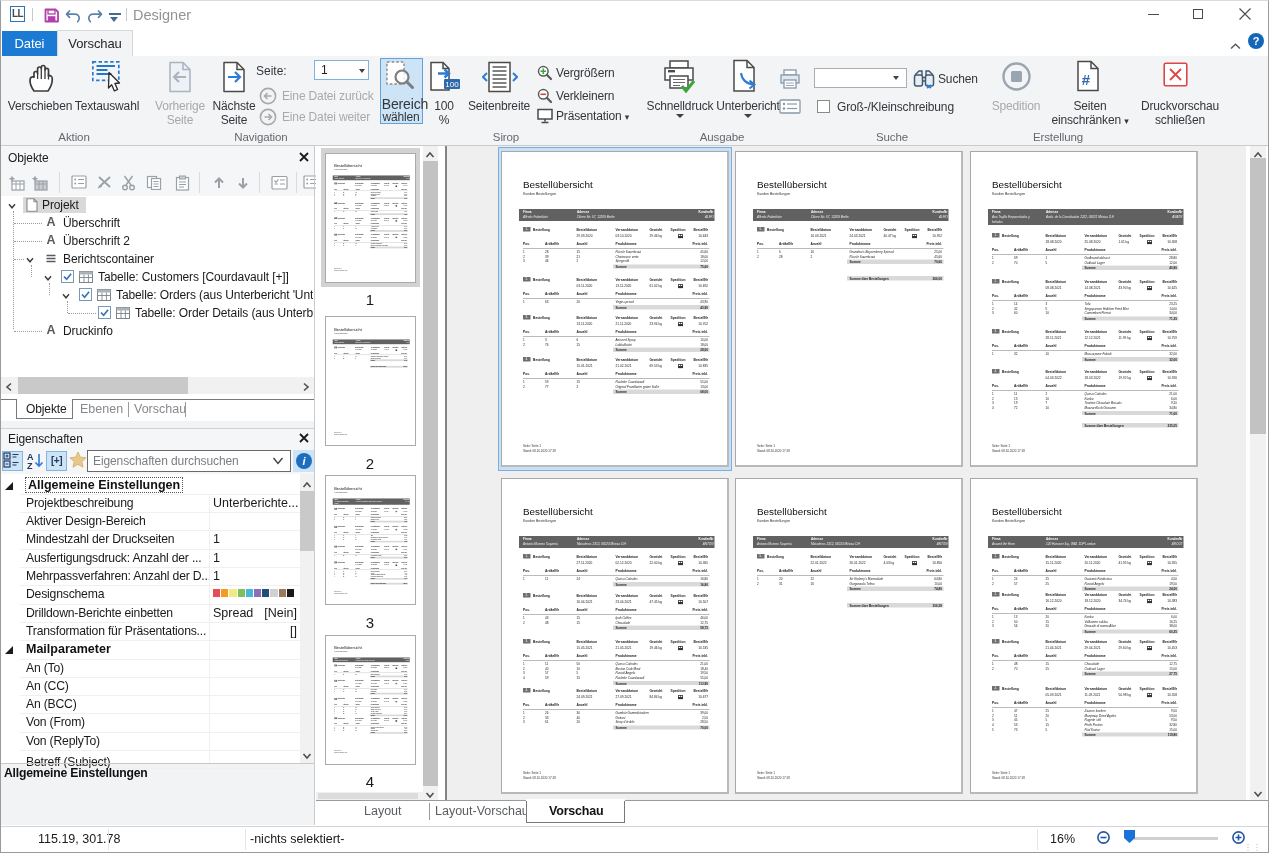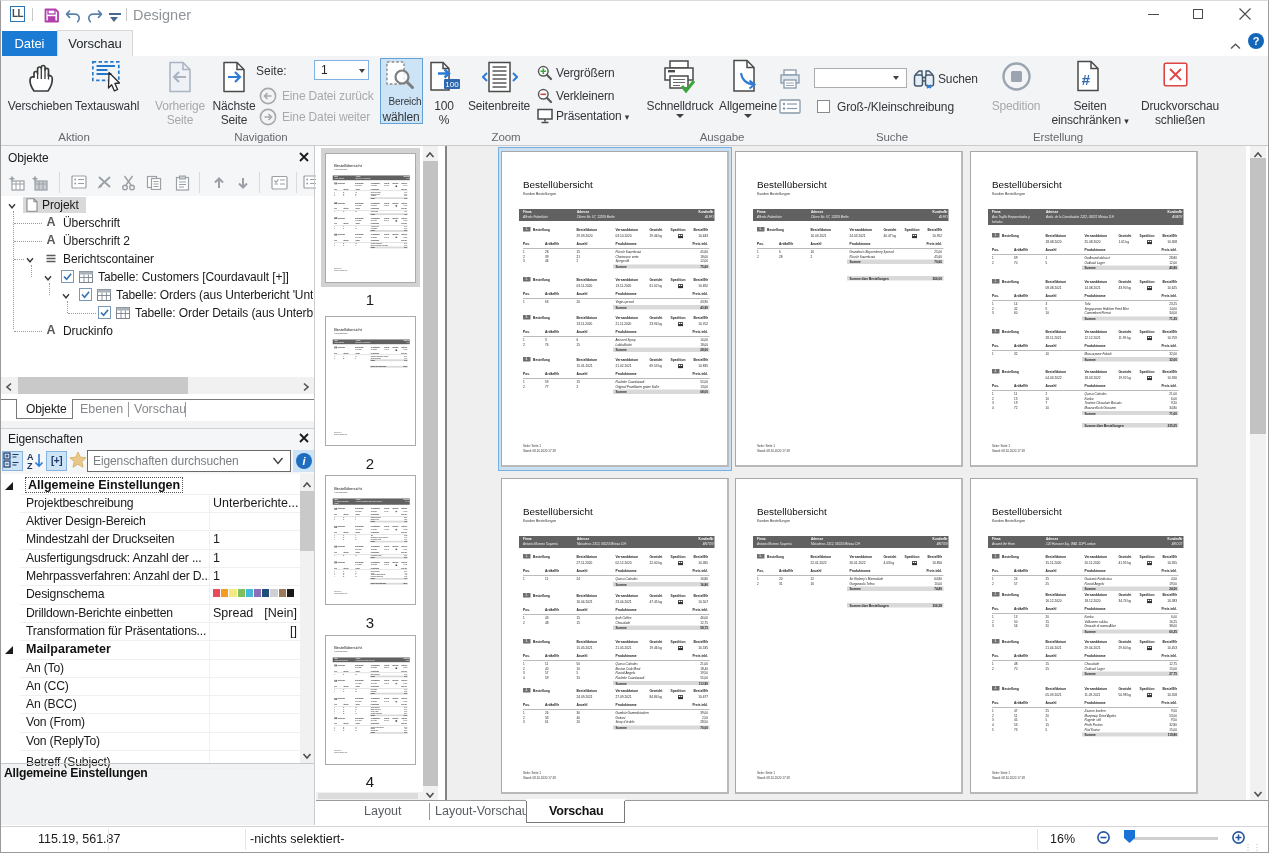--- a/index.html
+++ b/index.html
@@ -46,21 +46,21 @@
 <div class="a" style="left:1248px;top:33px;width:16px;height:16px;border-radius:50%;background:#1467b8;color:#fff;font-weight:bold;font-size:11px;line-height:16px;text-align:center;">?</div>
 <div class="vsep" style="left:147px;top:59px;width:1px;height:84px;"></div>
 <div class="vsep" style="left:375px;top:59px;width:1px;height:84px;"></div>
 <div class="vsep" style="left:637px;top:59px;width:1px;height:84px;"></div>
 <div class="vsep" style="left:806px;top:59px;width:1px;height:84px;"></div>
 <div class="vsep" style="left:979px;top:59px;width:1px;height:84px;"></div>
 <div class="vsep" style="left:1138px;top:59px;width:1px;height:84px;"></div>
 <div class="vsep" style="left:1257px;top:59px;width:1px;height:84px;"></div>
 <div class="a" style="left:14px;top:130px;width:120px;height:13px;text-align:center;"><span class="glbl">Aktion</span></div>
 <div class="a" style="left:201px;top:130px;width:120px;height:13px;text-align:center;"><span class="glbl">Navigation</span></div>
-<div class="a" style="left:446px;top:130px;width:120px;height:13px;text-align:center;"><span class="glbl">Zoom</span></div>
+<div class="a" style="left:446px;top:130px;width:120px;height:13px;text-align:center;"><span class="glbl">Sirop</span></div>
 <div class="a" style="left:662px;top:130px;width:120px;height:13px;text-align:center;"><span class="glbl">Ausgabe</span></div>
 <div class="a" style="left:832px;top:130px;width:120px;height:13px;text-align:center;"><span class="glbl">Suche</span></div>
 <div class="a" style="left:998px;top:130px;width:120px;height:13px;text-align:center;"><span class="glbl">Erstellung</span></div>
 <div class="a" style="left:26px;top:61px;width:30px;height:32px;font-size:0;"><svg width="30" height="32" viewBox="0 0 30 32">
       <path d="M8,30 C5.5,26.5 4,22.5 4,19.5 C4,16.5 6,15 8,16.2 L8,12.5 C8,9.8 11.6,9.8 11.6,12.5 L11.6,8 C11.6,5.3 15.3,5.3 15.3,8 L15.3,6.5 C15.3,3.8 19,3.8 19,6.5 L19,9 C19,6.8 22.5,6.8 22.5,9 L22.5,15 C24.5,14 26.3,15.3 26.3,18 C26.3,22.5 24.5,26.5 22,30 Z" fill="#fff" stroke="#3b3b3b" stroke-width="1.7" stroke-linejoin="round"></path>
 <path d="M11.6,12.5 v5.5 M15.3,8.5 v9.5 M19,9 v9 M22.5,12 v6.5" stroke="#3b3b3b" stroke-width="1.3" fill="none"></path>
     </svg></div>
 <div class="a" style="left:-15px;top:99px;width:110px;height:13px;text-align:center;font-size:12px;color:#33373b;letter-spacing:-0.15px;white-space:nowrap;">Verschieben</div>
 <div class="a" style="left:92px;top:61px;width:32px;height:33px;font-size:0;"><svg width="32" height="33" viewBox="0 0 32 33">
       <rect x="0.8" y="0.8" width="26" height="18.5" fill="none" stroke="#2479cc" stroke-width="1.7" stroke-dasharray="3.4,2.4"></rect>
@@ -96,21 +96,21 @@
       <circle cx="9" cy="9" r="7.6" fill="none" stroke="#a9a9a9" stroke-width="1.6"></circle>
       <path d="M5.5,9 h7 m-3,-3 l3,3 -3,3" stroke="#a9a9a9" stroke-width="1.6" fill="none"></path>
     </svg></div>
 <div class="a" style="left:282px;top:110px;width:140px;height:14px;font-size:12px;color:#a7a9ab;letter-spacing:-0.15px;">Eine Datei weiter</div>
 <div class="a" style="left:380px;top:58px;width:43px;height:66px;background:#cde3f6;border:1px solid #66a1d5;"></div>
 <div class="a" style="left:385px;top:60px;width:32px;height:34px;"><svg width="32" height="34" viewBox="0 0 32 34">
       <rect x="2" y="2" width="17" height="22" fill="#fff" stroke="#8a8a8a" stroke-width="1.4" stroke-dasharray="2.6,2"></rect>
 <circle cx="17" cy="17" r="6.5" fill="#ffffffcc" stroke="#7d7d7d" stroke-width="2.2"></circle>
 <path d="M22,22 l5.5,5.5" stroke="#7d7d7d" stroke-width="3" stroke-linecap="round"></path>
     </svg></div>
-<div class="a" style="left:381px;top:96px;width:48px;height:13px;text-align:center;font-size:10px;color:#33373b;letter-spacing:-0.15px;white-space:nowrap;">Bereich</div>
+<div class="a" style="left:381px;top:96px;width:48px;height:13px;text-align:center;font-size:14px;color:#33373b;letter-spacing:-0.15px;white-space:nowrap;">Bereich</div>
 <div class="a" style="left:381px;top:110px;width:40px;height:13px;text-align:center;font-size:12px;color:#33373b;letter-spacing:-0.15px;white-space:nowrap;">wählen</div>
 <div class="a" style="left:428px;top:61px;width:34px;height:32px;"><svg width="34" height="32" viewBox="0 0 34 32">
       <path d="M3,1.5 h12 l6,6 V29 H3 z" fill="#fff" stroke="#4a4a4a" stroke-width="1.5"></path>
 <path d="M15,1.5 v6 h6" fill="none" stroke="#4a4a4a" stroke-width="1.5"></path>
 <path d="M10,12.5 h11 m-4.5,-4 l4.5,4 -4.5,4" stroke="#2e7cd6" stroke-width="2.4" fill="none"></path>
 <rect x="16" y="18" width="16" height="10" rx="1" fill="#2f69ad"></rect>
 <text x="24" y="26" font-size="8" fill="#fff" text-anchor="middle" font-family="Liberation Sans">100</text>
     </svg></div>
 <div class="a" style="left:389px;top:99px;width:110px;height:13px;text-align:center;font-size:12px;color:#33373b;letter-spacing:-0.15px;white-space:nowrap;">100</div>
 <div class="a" style="left:389px;top:113px;width:110px;height:13px;text-align:center;font-size:12px;color:#33373b;letter-spacing:-0.15px;white-space:nowrap;">%</div>
@@ -146,21 +146,21 @@
 <path d="M11,20.5 h12 M11,23.5 h12 M11,26.5 h7" stroke="#6a6a6a" stroke-width="1.2"></path>
 <path d="M20,27 l4,5 8,-10" stroke="#3ba43b" stroke-width="3" fill="none"></path>
     </svg></div>
 <div class="a" style="left:625px;top:99px;width:110px;height:13px;text-align:center;font-size:12px;color:#33373b;letter-spacing:-0.15px;white-space:nowrap;">Schnelldruck</div>
 <div class="a" style="left:676px;top:114px;width:0px;height:0px;border-left:4px solid transparent;border-right:4px solid transparent;border-top:4.5px solid #404040;"></div>
 <div class="a" style="left:731px;top:59px;width:34px;height:34px;"><svg width="34" height="34" viewBox="0 0 34 34">
       <path d="M3,1.5 h13 l7,7 V32 H3 z" fill="#fff" stroke="#4a4a4a" stroke-width="1.5"></path>
 <path d="M16,1.5 v7 h7" fill="none" stroke="#4a4a4a" stroke-width="1.5"></path>
 <path d="M10,14 c1,7 6,11 13,11.5 m-4.5,-4 l5,4 -5,4" stroke="#2e7cd6" stroke-width="2" fill="none"></path>
     </svg></div>
-<div class="a" style="left:693px;top:99px;width:110px;height:13px;text-align:center;font-size:12px;color:#33373b;letter-spacing:-0.15px;white-space:nowrap;">Allgemeine</div>
+<div class="a" style="left:693px;top:99px;width:110px;height:13px;text-align:center;font-size:12px;color:#33373b;letter-spacing:-0.15px;white-space:nowrap;">Unterbericht</div>
 <div class="a" style="left:744px;top:114px;width:0px;height:0px;border-left:4px solid transparent;border-right:4px solid transparent;border-top:4.5px solid #404040;"></div>
 <div class="a" style="left:779px;top:69px;width:22px;height:20px;"><svg width="22" height="20" viewBox="0 0 22 20">
       <rect x="5" y="1" width="12" height="5" fill="#fff" stroke="#8899a9" stroke-width="1.3"></rect>
 <rect x="2" y="6" width="18" height="8" fill="#dfe7ef" stroke="#8899a9" stroke-width="1.3"></rect>
 <rect x="5" y="11" width="12" height="8" fill="#fff" stroke="#8899a9" stroke-width="1.3"></rect>
 <path d="M7,14 h8 M7,16.5 h8" stroke="#9aa9b9" stroke-width="1.1"></path>
     </svg></div>
 <div class="a" style="left:779px;top:99px;width:22px;height:16px;"><svg width="22" height="16" viewBox="0 0 22 16">
       <rect x="1" y="1" width="20" height="13" rx="1" fill="#fff" stroke="#8899a9" stroke-width="1.3"></rect>
 <circle cx="5" cy="5" r="1.2" fill="#8899a9"></circle>
@@ -1785,21 +1785,21 @@
 <div class="a" style="left:316px;top:792px;width:107px;height:8px;background:#f1f1f1;"></div>
 <div class="a" style="left:318px;top:793px;width:100px;height:6px;background:#dcdcdc;"></div>
 <div class="a" style="left:316px;top:800px;width:953px;height:26px;background:#fff;border-top:1px solid #9a9a9a;"></div>
 <div class="a" style="left:364px;top:804px;width:60px;height:15px;font-size:12.5px;color:#5a5e62;">Layout</div>
 <div class="a" style="left:429px;top:803px;width:1px;height:17px;background:#9a9a9a;"></div>
 <div class="a" style="left:435px;top:804px;width:95px;height:15px;font-size:12.5px;color:#5a5e62;">Layout-Vorschau</div>
 <div class="a" style="left:526px;top:800px;width:99px;height:23px;background:#fff;border:1px solid #787878;border-top:none;"></div>
 <div class="a" style="left:526px;top:799px;width:99px;height:2px;background:#fff;"></div>
 <div class="a" style="left:549px;top:804px;width:60px;height:15px;font-size:12.5px;color:#111;font-weight:bold;letter-spacing:-0.2px;">Vorschau</div>
 <div class="a" style="left:0px;top:826px;width:1269px;height:27px;background:#fff;border-top:1px solid #d4d4d4;"></div>
-<div class="a" style="left:38px;top:832px;width:120px;height:15px;font-size:12.5px;color:#1a1a1a;">115.19, 561.87</div>
+<div class="a" style="left:38px;top:832px;width:120px;height:15px;font-size:12.5px;color:#1a1a1a;">115.19, 301.78</div>
 <div class="a" style="left:108px;top:829px;width:1px;height:21px;background:#e4e4e4;"></div>
 <div class="a" style="left:245px;top:829px;width:1px;height:21px;background:#e4e4e4;"></div>
 <div class="a" style="left:250px;top:832px;width:140px;height:15px;font-size:12.5px;color:#1a1a1a;">-nichts selektiert-</div>
 <div class="a" style="left:1037px;top:829px;width:1px;height:21px;background:#e4e4e4;"></div>
 <div class="a" style="left:1050px;top:832px;width:40px;height:15px;font-size:12.5px;color:#1a1a1a;">16%</div>
 <div class="a" style="left:1097px;top:831px;width:13px;height:13px;"><svg width="13" height="13" viewBox="0 0 13 13">
       <circle cx="6.5" cy="6.5" r="5.6" fill="none" stroke="#2456a0" stroke-width="1.6"></circle>
       <path d="M3.5,6.5 h6" stroke="#2456a0" stroke-width="1.6"></path>
     </svg></div>
 <div class="a" style="left:1134px;top:837px;width:84px;height:3px;background:#cfcfcf;"></div>

